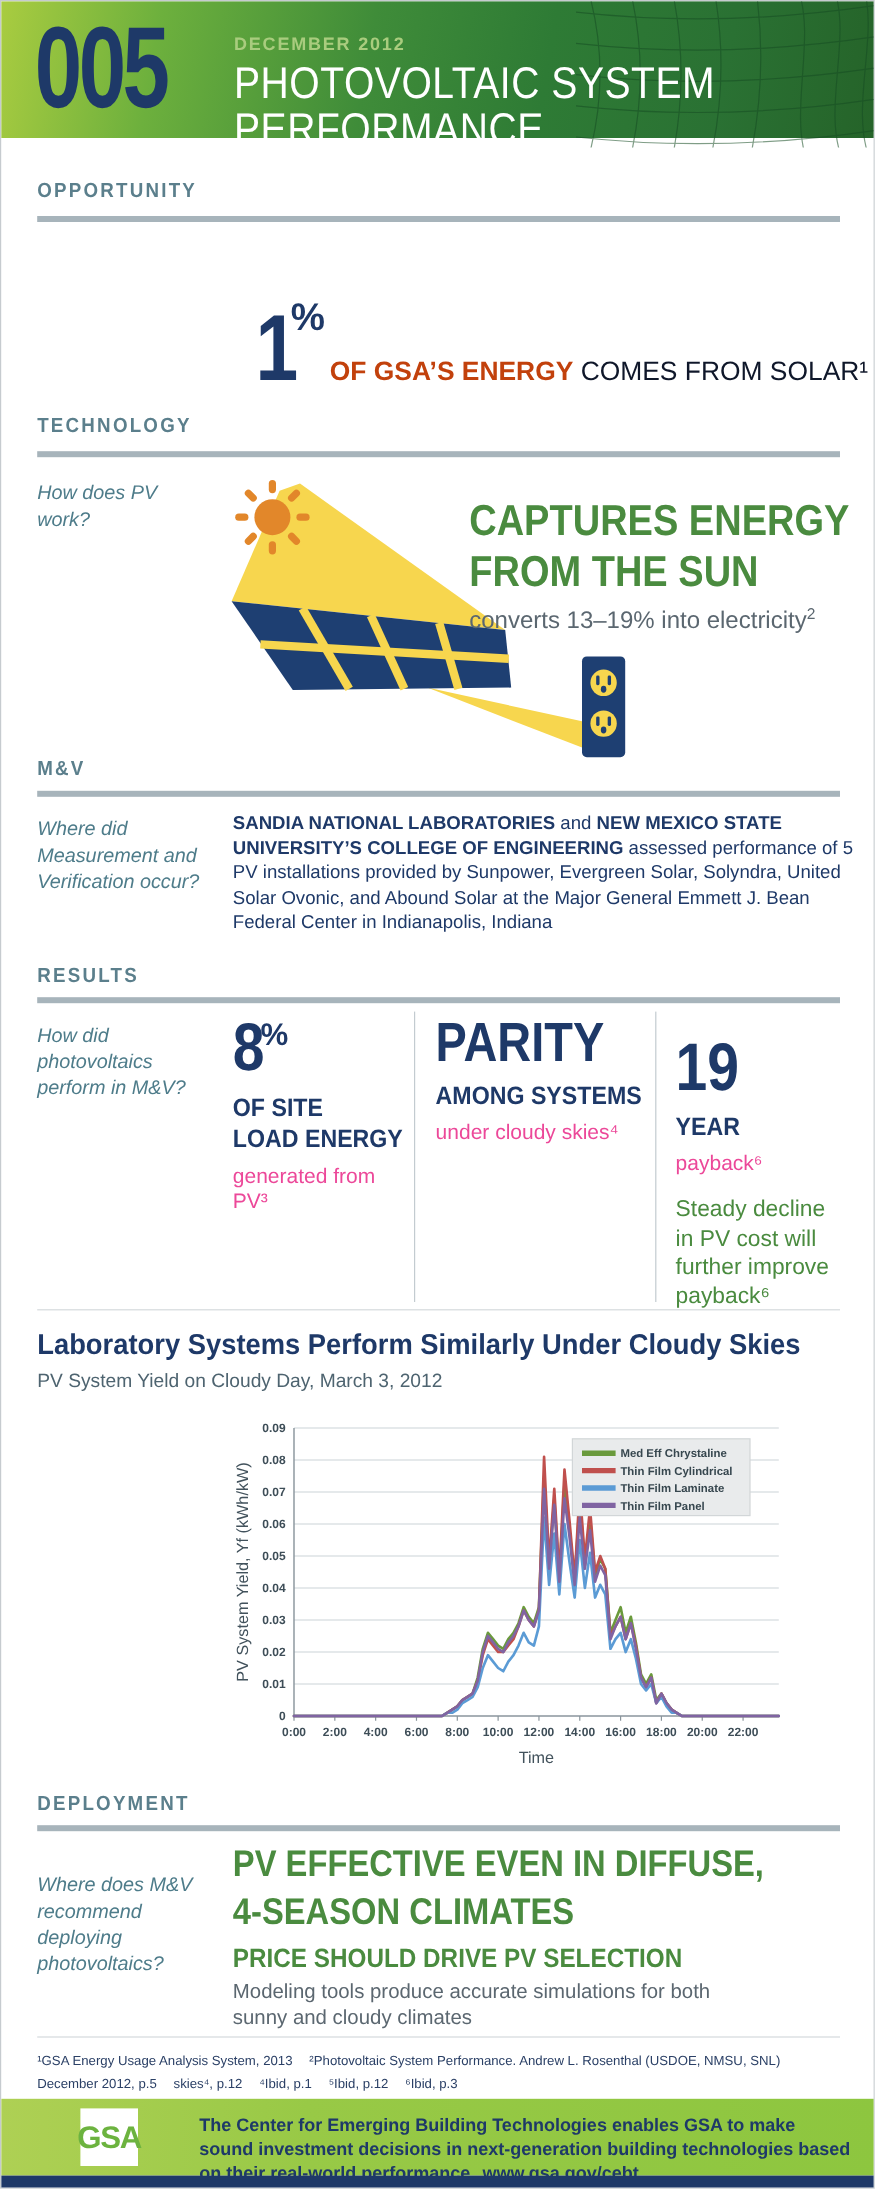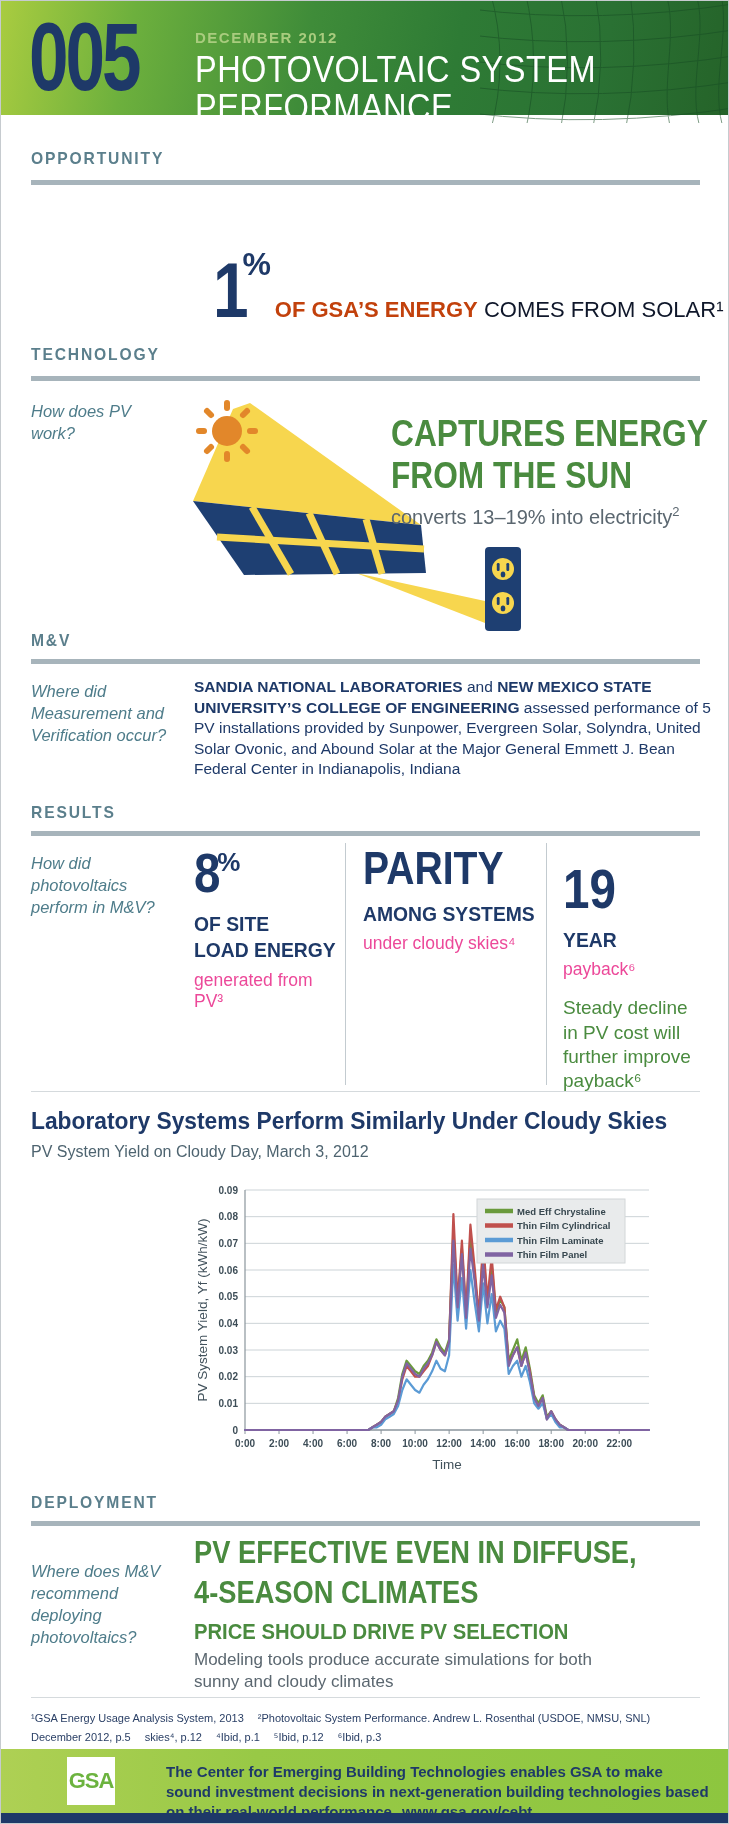--- a/index.html
+++ b/index.html
@@ -70,21 +70,21 @@
     transform:scaleX(.92);transform-origin:left top;white-space:nowrap;}
   #dep-body{left:193px;top:1648px;width:430px;font-size:17px;color:#5b6770;line-height:1.32;}
   
   #footnotes{left:30px;top:1708px;width:669px;font-size:11px;color:#2b4066;line-height:1.75;}
   #footnotes .footnote{margin-right:14px;}
   
   #footer{left:0;top:1748px;width:729px;height:64px;
     background:linear-gradient(90deg,#aed054 0%,#98c946 35%,#8dc63f 100%);}
   #footer-logo{left:66px;top:1756px;width:48px;height:48px;background:#ffffff;
     display:flex;align-items:center;justify-content:center;}
-  #footer-logo span{font-size:22px;font-weight:bold;color:#6cb33f;letter-spacing:-1px;}
+  #footer-logo span{font-size:26px;font-weight:bold;color:#6cb33f;letter-spacing:-1px;}
   #footer-text{left:165px;top:1761px;width:545px;font-size:15px;font-weight:bold;color:#1e3968;line-height:20px;}
   #footer-link{color:#1e3968;text-decoration:none;margin-left:6px;}
   #bottom-strip{left:0;top:1812px;width:729px;height:12px;background:#1e3968;}
 </style>
 </head>
 <body>
 
 <div id="page">
 
   <div class="abs" id="header">

